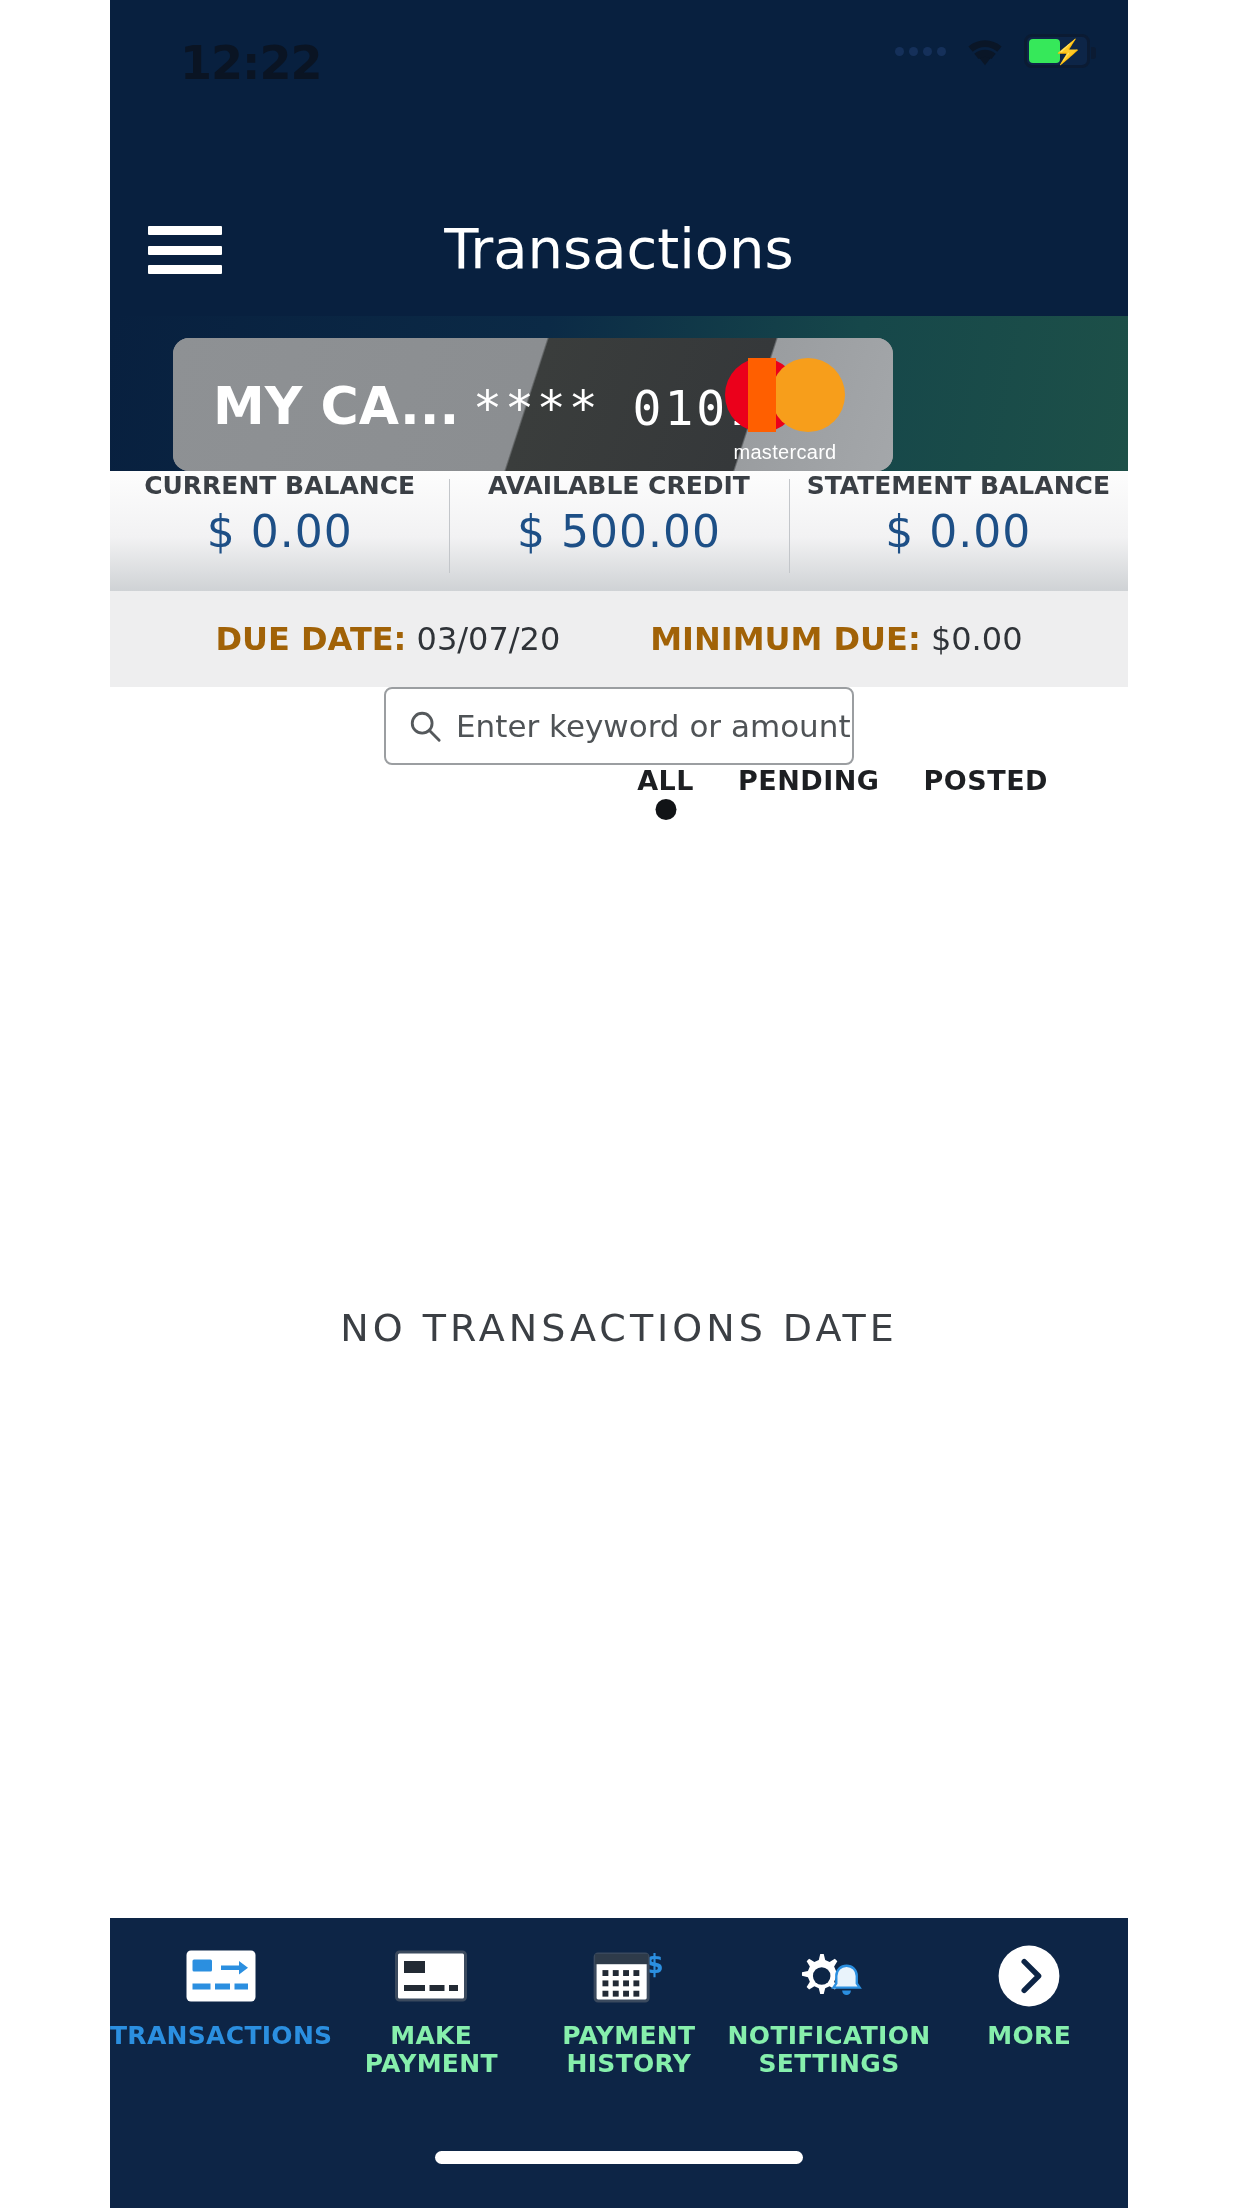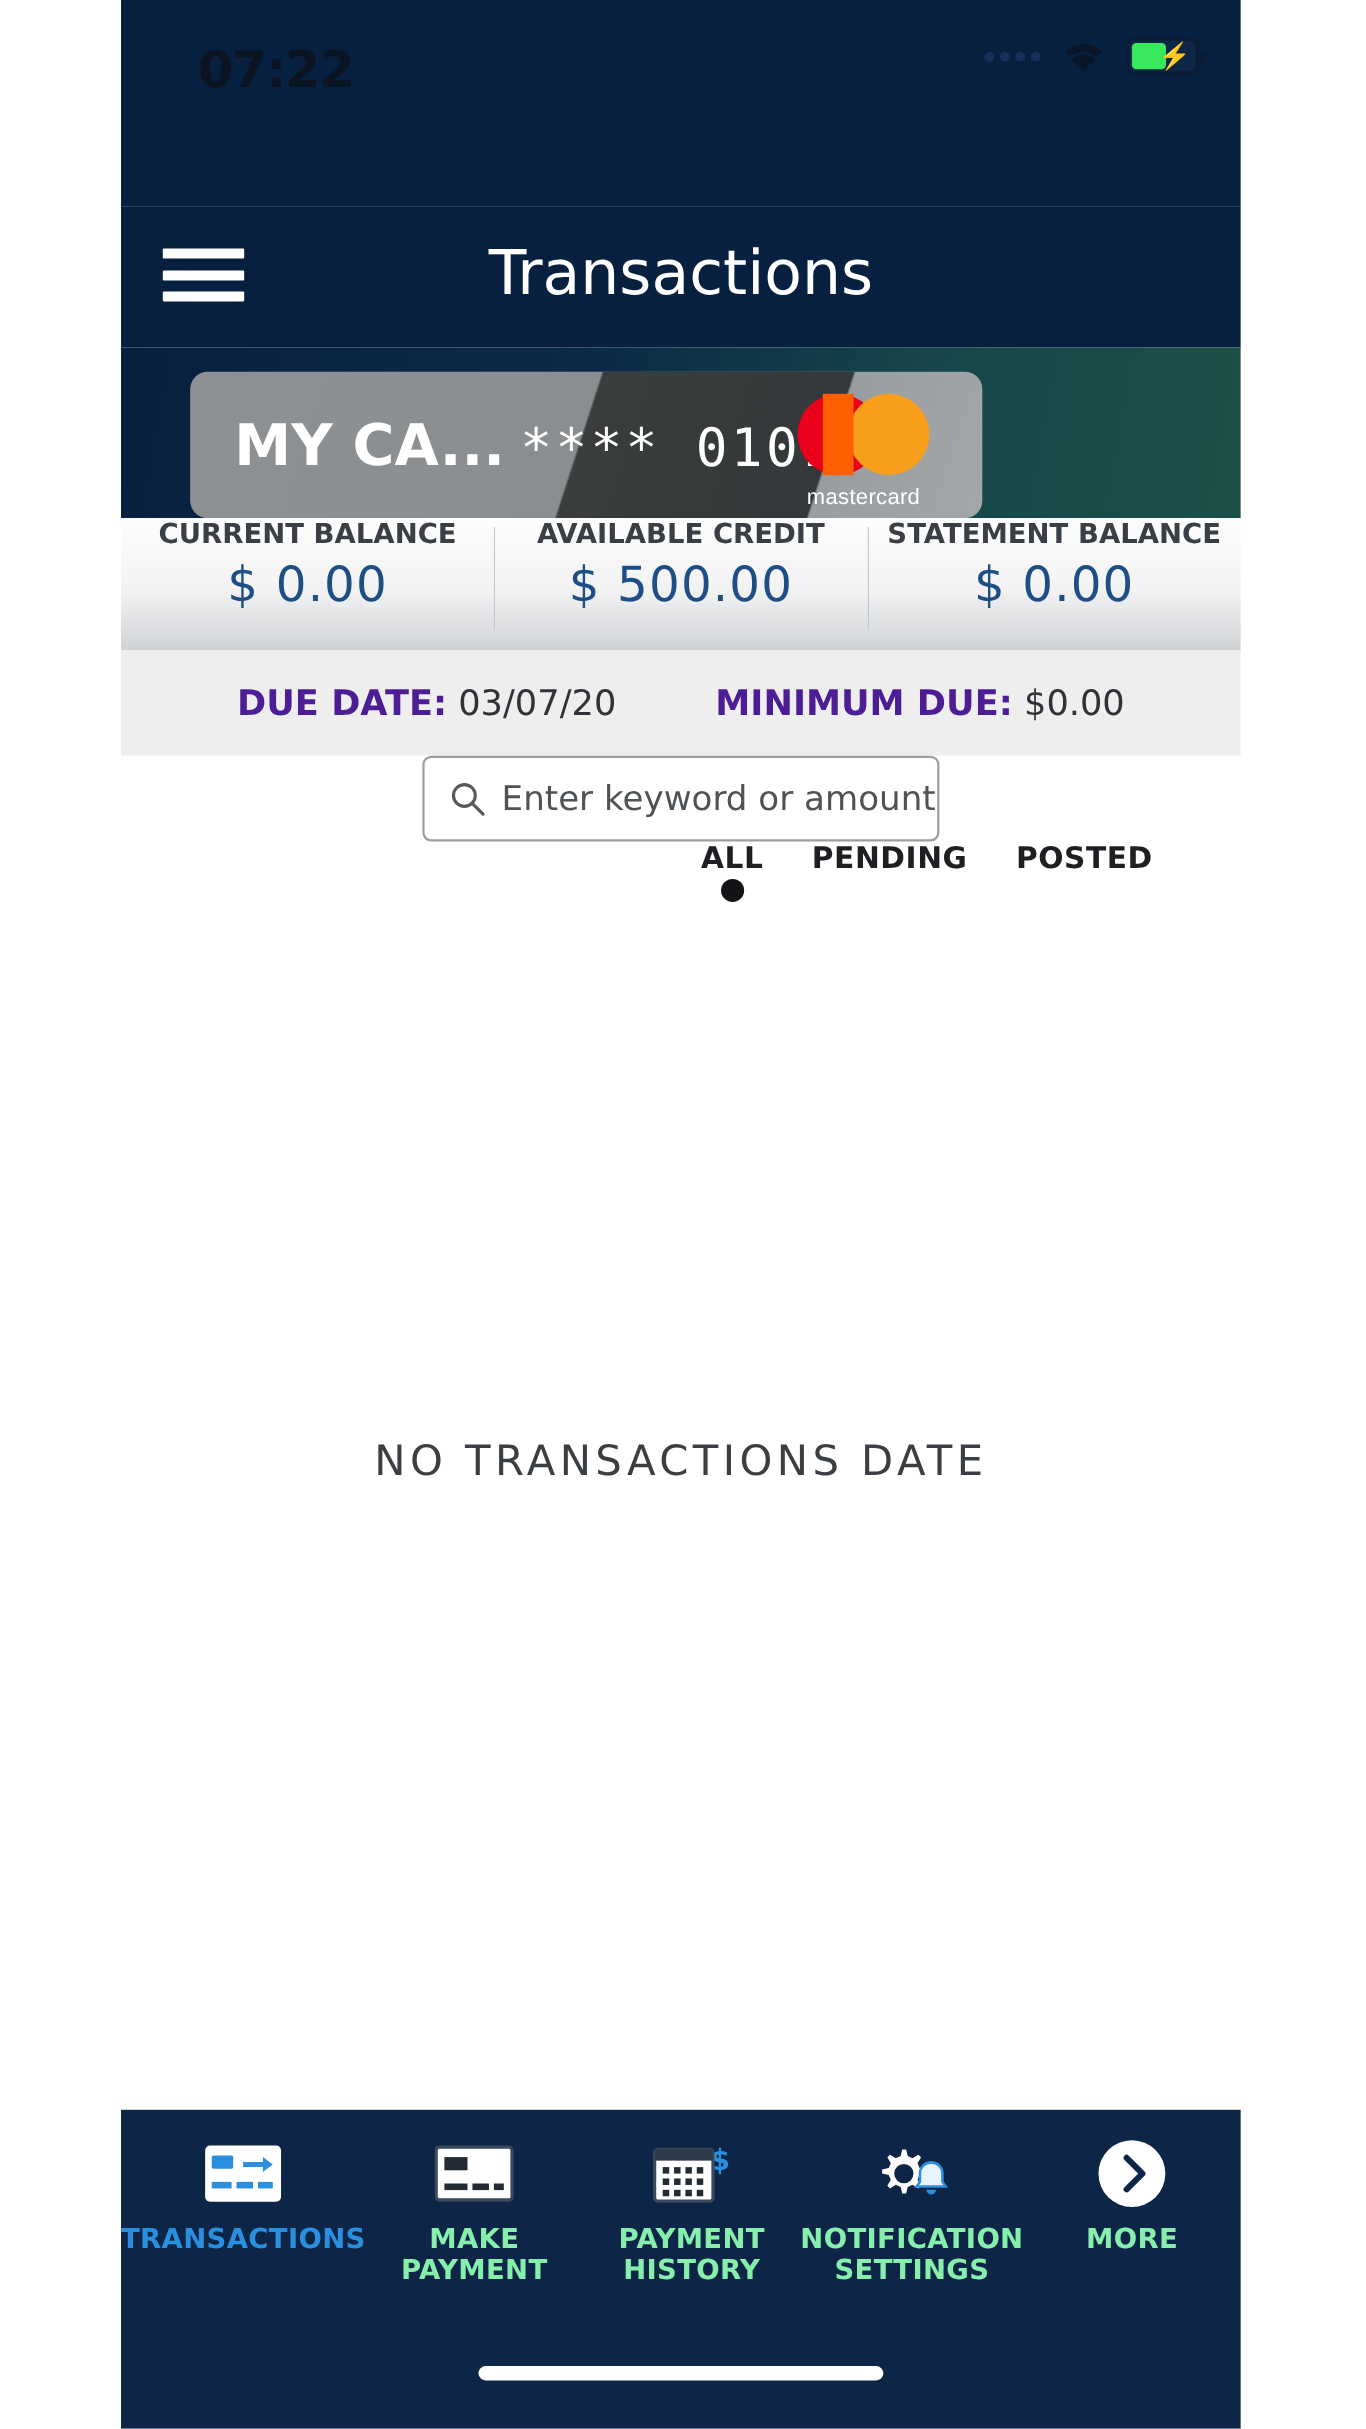--- a/index.html
+++ b/index.html
@@ -70,21 +70,21 @@
                        width:1px; background:#c3c6ca; }
   .bal-label { font-size:25px; font-weight:bold; color:#3a3f45; letter-spacing:0px;
                font-family:"DejaVu Sans", sans-serif; }
   .bal-value { margin-top:6px; font-size:44px; color:#1d4f86; letter-spacing:1px;
                font-family:"DejaVu Sans", sans-serif; }
 
   
   .duerow { height:96px; background:#eeeeef; display:flex; align-items:center;
             justify-content:center; gap:90px; }
   .due-item { font-size:32px; color:#2f3338; font-family:"DejaVu Sans", sans-serif; }
-  .due-item b { font-weight:bold; color:#4c1d95; }
+  .due-item b { font-weight:bold; color:#a16207; }
 
   
   .searchrow { height:128px; background:#ffffff; display:flex; align-items:center;
                padding:0 34px;flex-direction:column; }
   .searchbox { position:relative; width:470px; height:78px; border:2px solid #9b9ea1;
                border-radius:8px; background:#ffffff; display:flex; align-items:center; }
   .search-ic { margin-left:22px; width:34px; height:34px; flex:none; }
   .search-ph { margin-left:14px; font-size:31px; color:#4f5356;
                font-family:"DejaVu Sans", sans-serif; }
   .filters { margin-left:auto; display:flex; align-items:flex-start; gap:44px;
@@ -114,21 +114,21 @@
   .tab.active .lb { color:#2b8fe0; }
   .homebar { position:absolute; left:50%; transform:translateX(-50%); bottom:44px;
              width:368px; height:13px; border-radius:7px; background:#ffffff; }
 </style>
 </head>
 <body>
 
 <div id="phone">
 
   <div class="statusbar">
-    <div class="sb-time">07:22</div>
+    <div class="sb-time">12:22</div>
     <div class="sb-right">
       <span class="sig-dots">
         <i></i>
           <i></i>
           <i></i>
           <i></i>
       </span>
       <svg class="wifi-ic" viewBox="0 0 24 18">
         <path d="M12 16.5l-3.2-4a5 5 0 016.4 0z" fill="#0a1627"></path>
         <path d="M3.2 6.6A14 14 0 0112 3.3a14 14 0 018.8 3.3l-2.3 2.8A10.3 10.3 0 0012 6.9a10.3 10.3 0 00-6.5 2.5z" fill="#0a1627"></path>

